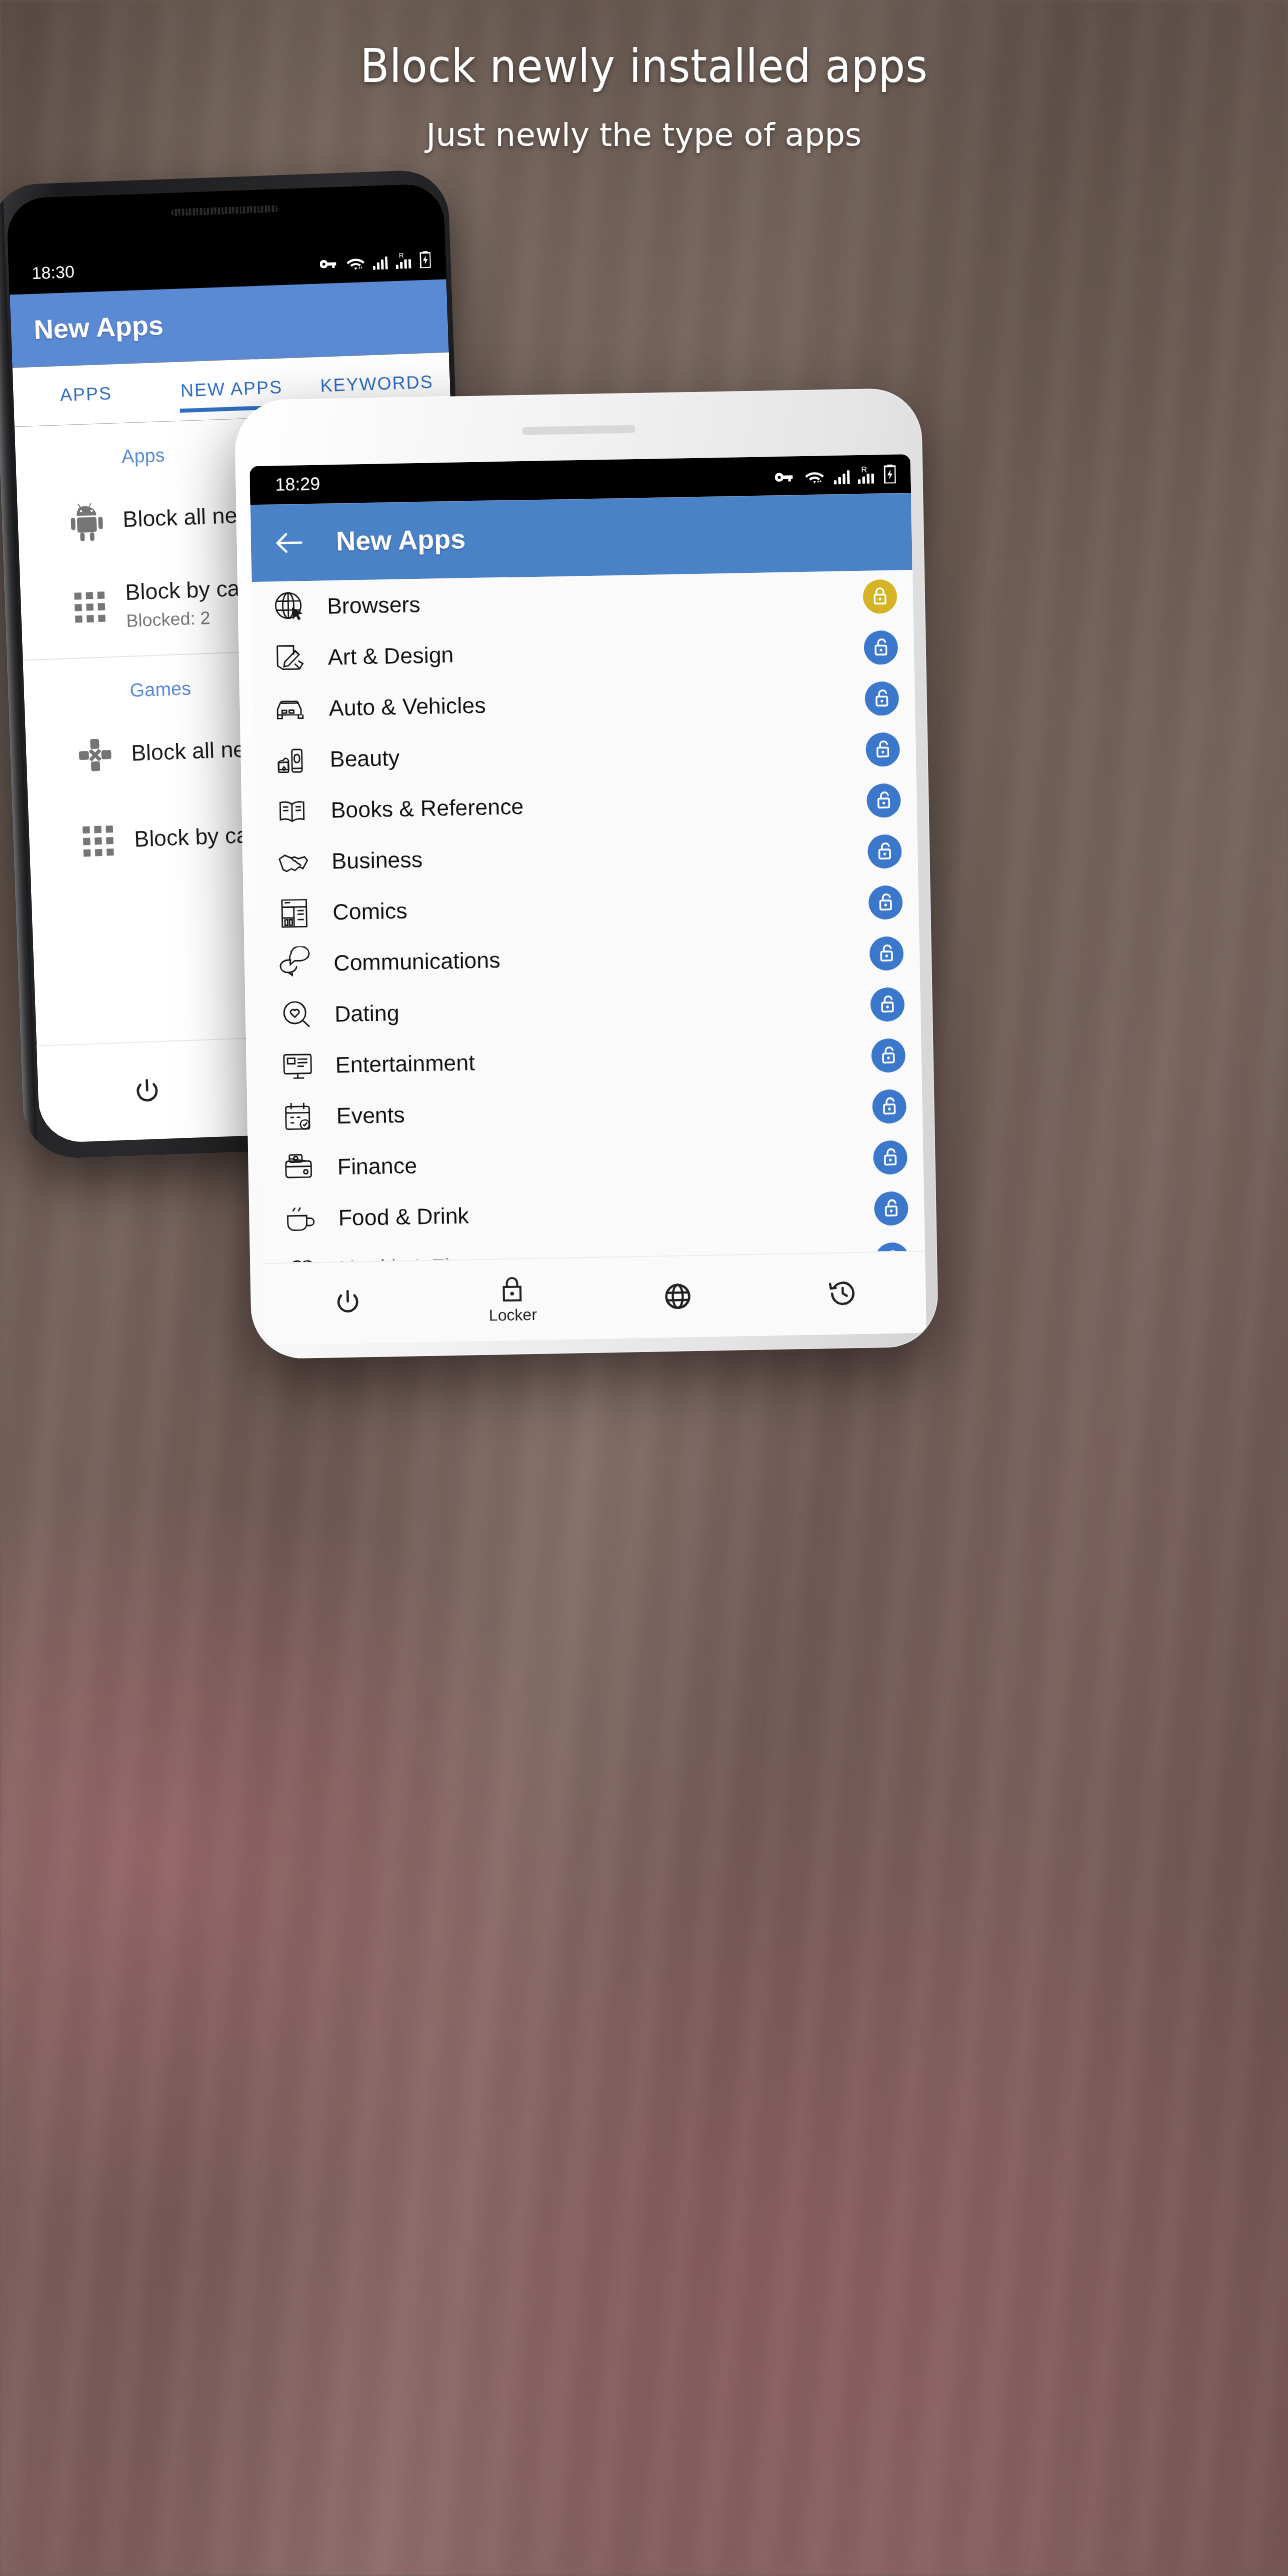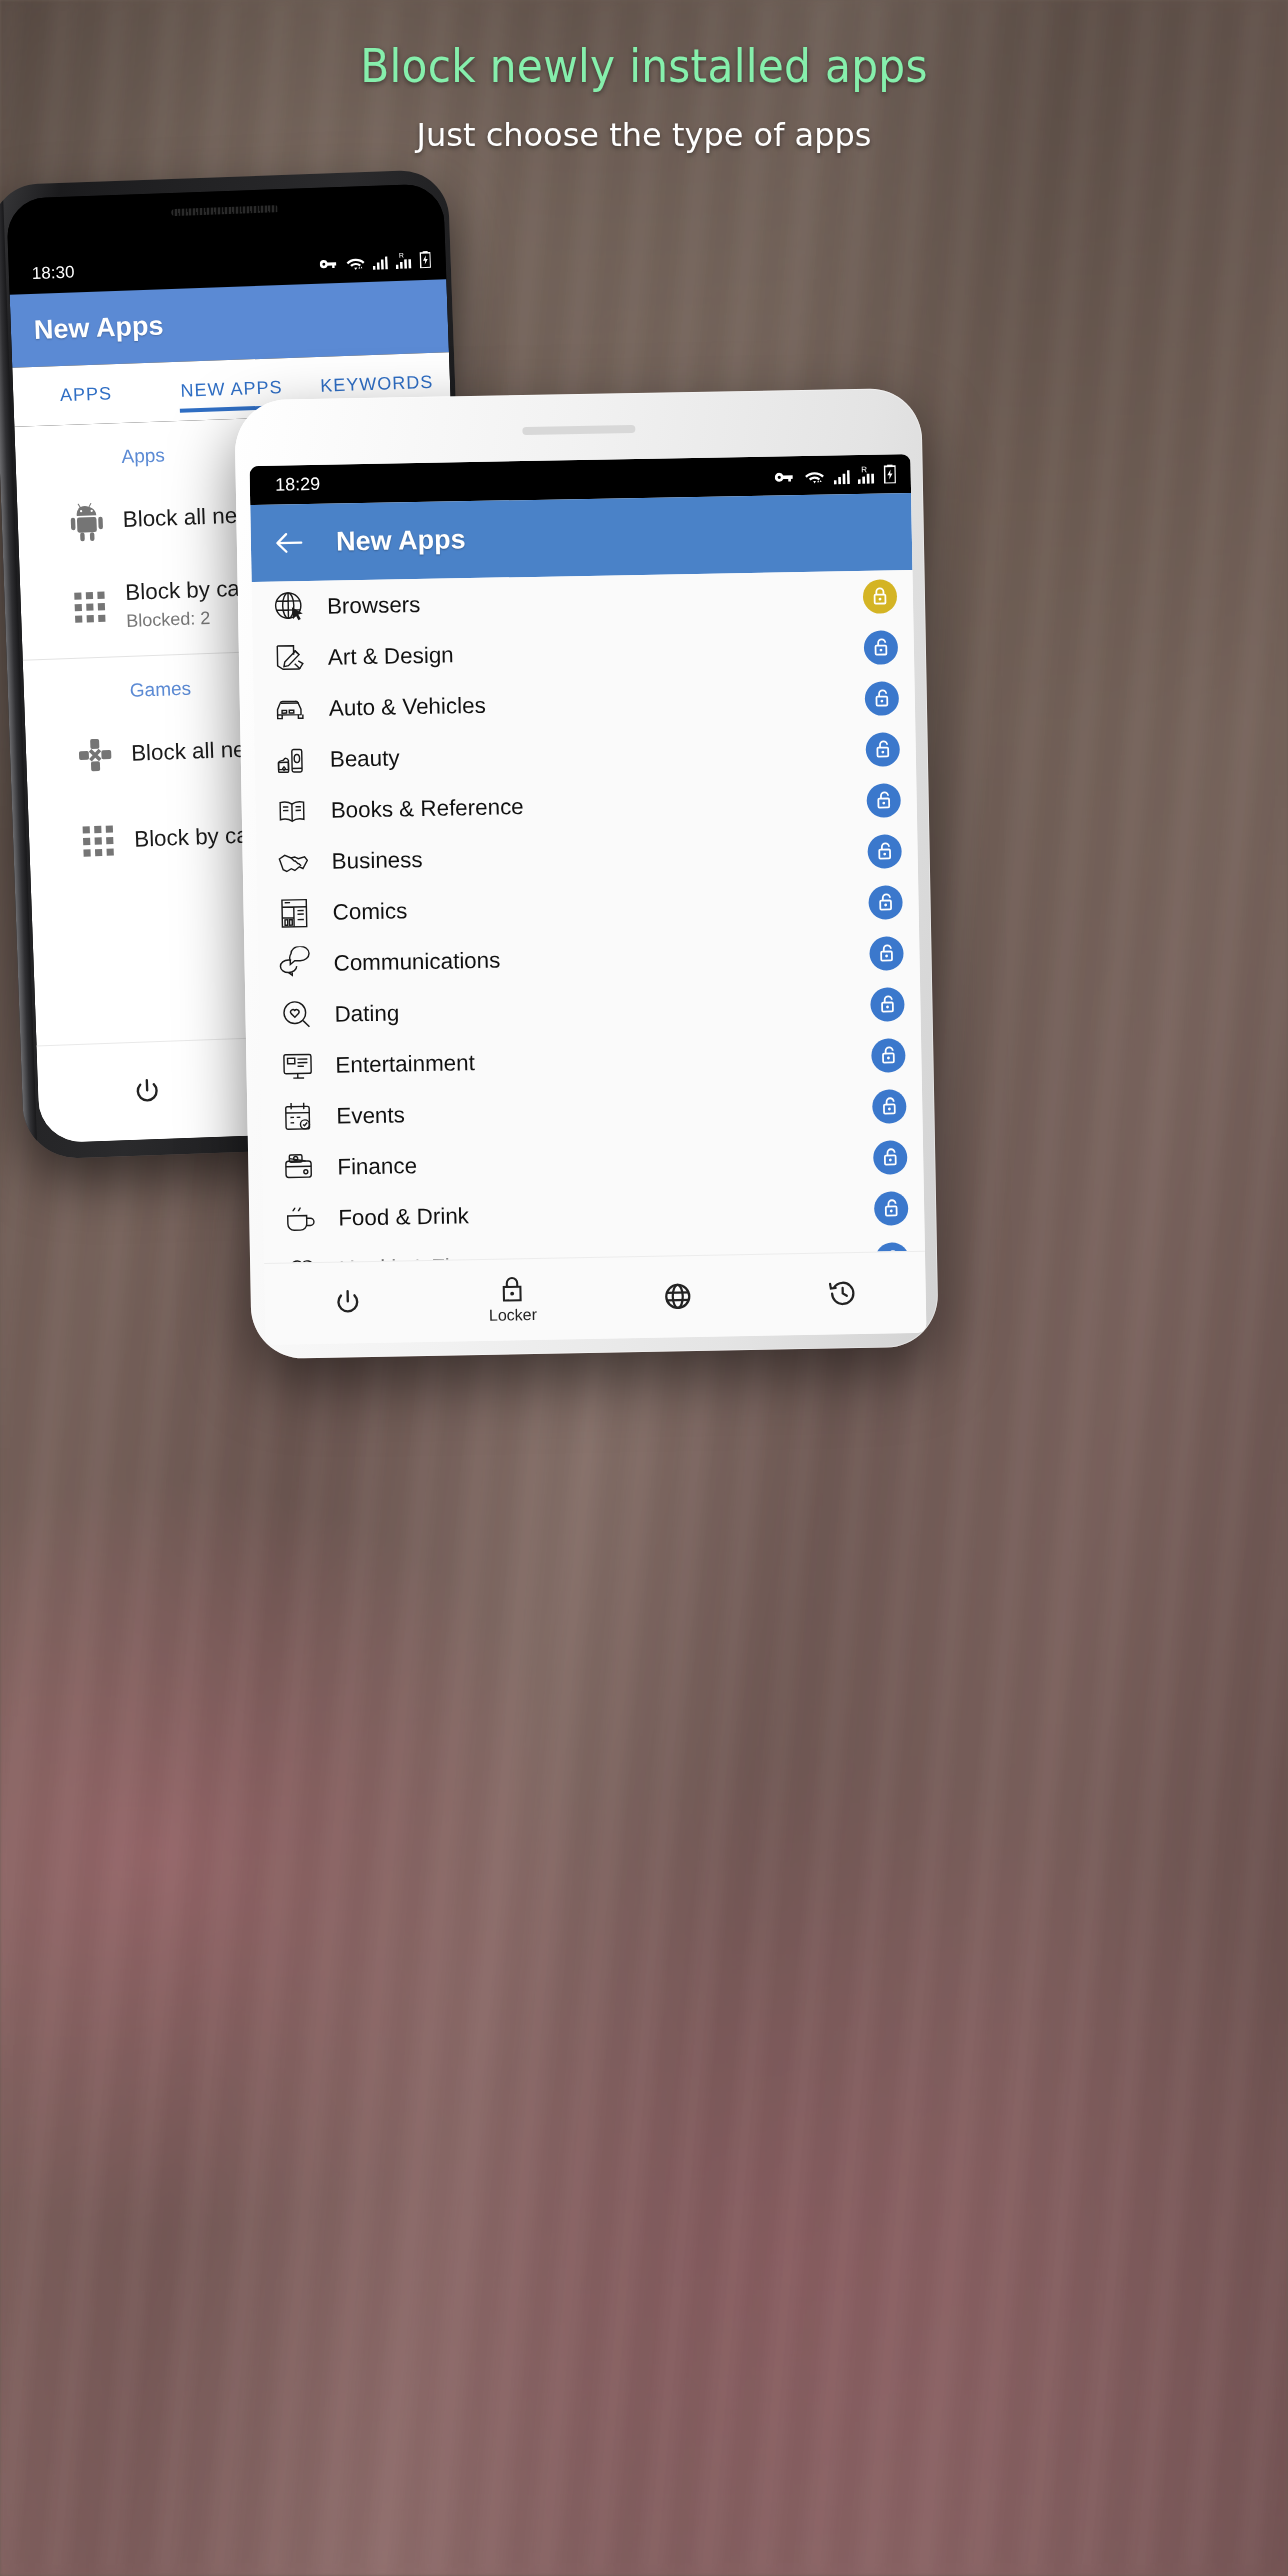--- a/index.html
+++ b/index.html
@@ -31,21 +31,21 @@
     background: repeating-linear-gradient(95deg,
       rgba(255,255,255,.035) 0px, rgba(255,255,255,.035) 19.7px,
       rgba(0,0,0,.045) 19.7px, rgba(0,0,0,.045) 54px);
     filter: blur(8px);
     opacity:.75;
   }
 
   
   .headline-wrap { position:absolute; top:38px; left:0; right:0; text-align:center; z-index: 40; }
   .headline {
-    color:#86efac; font-size:47px; font-weight:400; letter-spacing:0.3px;
+    color:#ffffff; font-size:47px; font-weight:400; letter-spacing:0.3px;
     text-shadow: 0 1.8px 5.4px rgba(0,0,0,.45);
     font-family: "DejaVu Sans", sans-serif;
     font-stretch: condensed;
   }
   .subheadline {
     margin-top:23px; color:#fff; font-size:32px; font-weight:400;
     text-shadow: 0 1.8px 4.5px rgba(0,0,0,.45);
     font-family: "DejaVu Sans", sans-serif;
   }
 
@@ -141,21 +141,21 @@
   svg { display:block; }
 </style>
 </head>
 <body>
 
 <div id="bg"></div>
 <div id="streaks"></div>
 
 <div class="headline-wrap">
   <div class="headline">Block newly installed apps</div>
-  <div class="subheadline">Just choose the type of apps</div>
+  <div class="subheadline">Just newly the type of apps</div>
 </div>
 
 <div class="phone-left">
   <div class="pl-body">
     <div class="pl-screen">
 
       <div class="pl-notchzone">
         <div class="pl-speaker"></div>
       </div>
 

